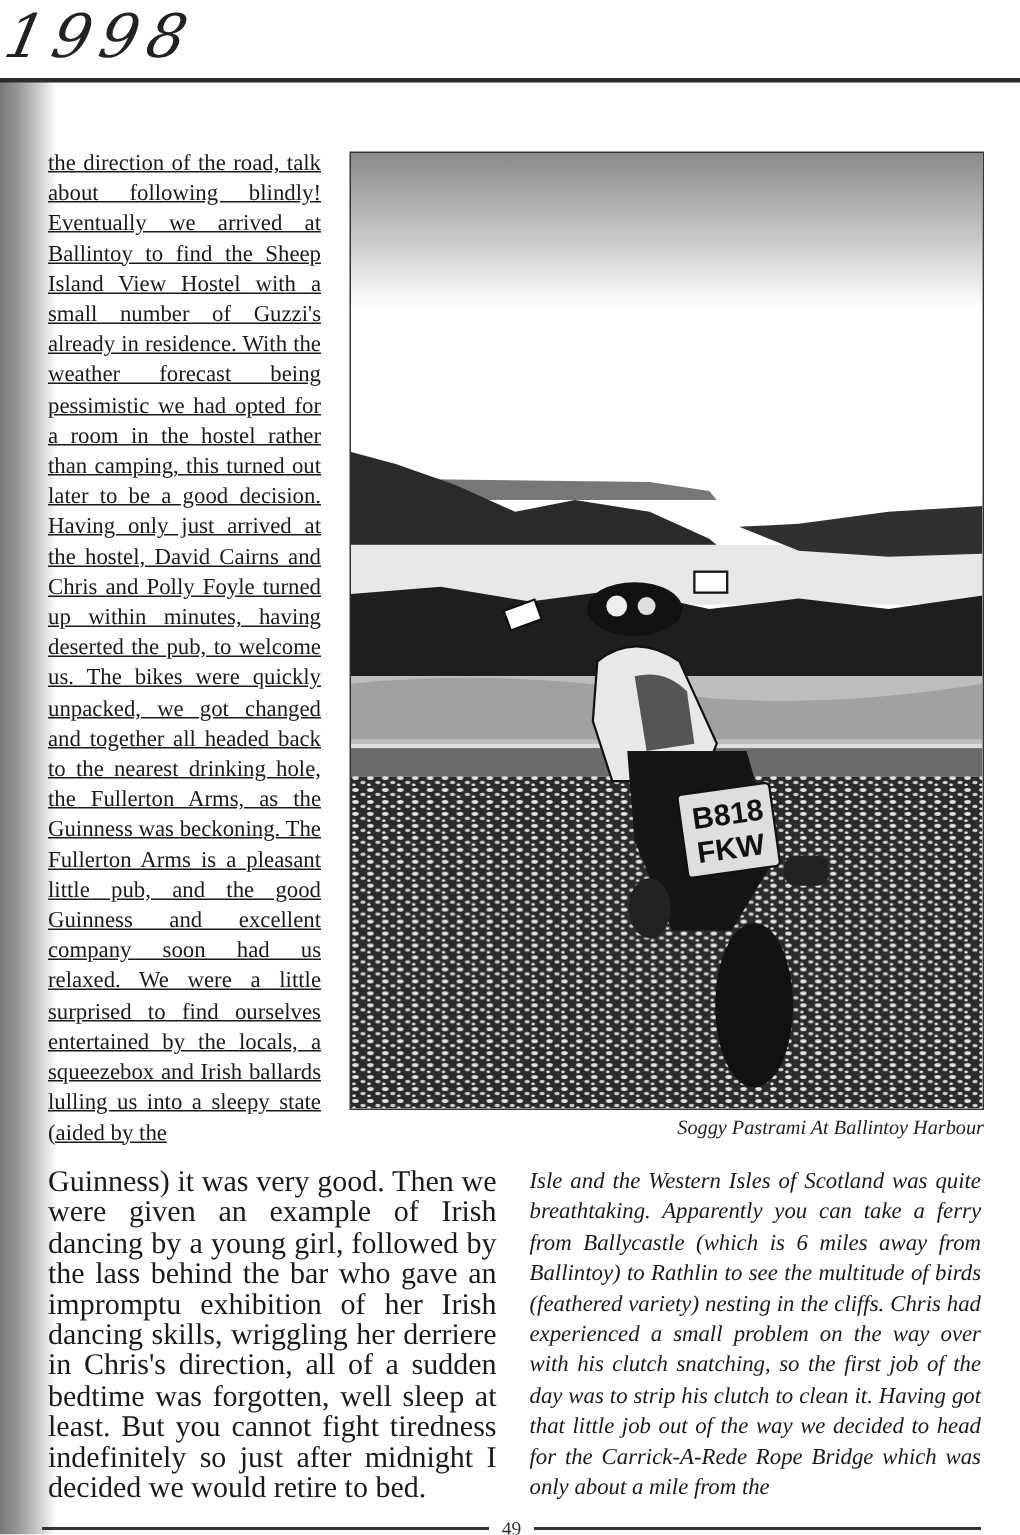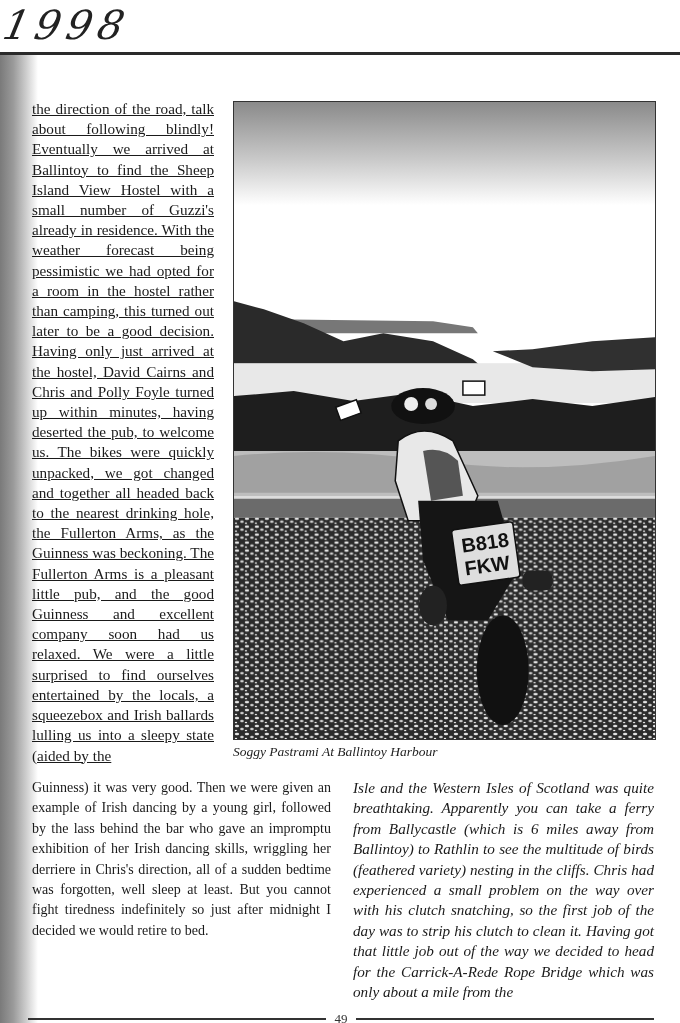--- a/index.html
+++ b/index.html
@@ -29,25 +29,25 @@
     }
     .col-narrow p { margin: 0; text-decoration: underline; }
     .photo-wrap {
       position: absolute; left: 233px; top: 101px; width: 423px; height: 639px;
       border: 1.5px solid #333; box-sizing: border-box; overflow: hidden;
       background: #fff;
     }
     .photo-wrap svg { display: block; width: 100%; height: 100%; }
     .caption {
       position: absolute; left: 233px; width: 423px; top: 744px;
-      text-align: left; font-style: italic; font-size: 13.5px; color: #222;
+      text-align: right; font-style: italic; font-size: 13.5px; color: #222;
     }
     .col-left {
       position: absolute; left: 32px; top: 778px; width: 299px;
-      font-size: 14px; line-height: 20.4px; text-align: justify;
+      font-size: 20px; line-height: 20.4px; text-align: justify;
     }
     .col-right {
       position: absolute; left: 353px; top: 778px; width: 301px;
       font-size: 15.2px; line-height: 20.4px; text-align: justify; font-style: italic;
     }
     .col-left p, .col-right p { margin: 0; }
     .indent { text-indent: 18px; }
     .foot-rule-left {
       position: absolute; left: 28px; top: 1018px; width: 298px; height: 1.5px; background: #333;
     }

